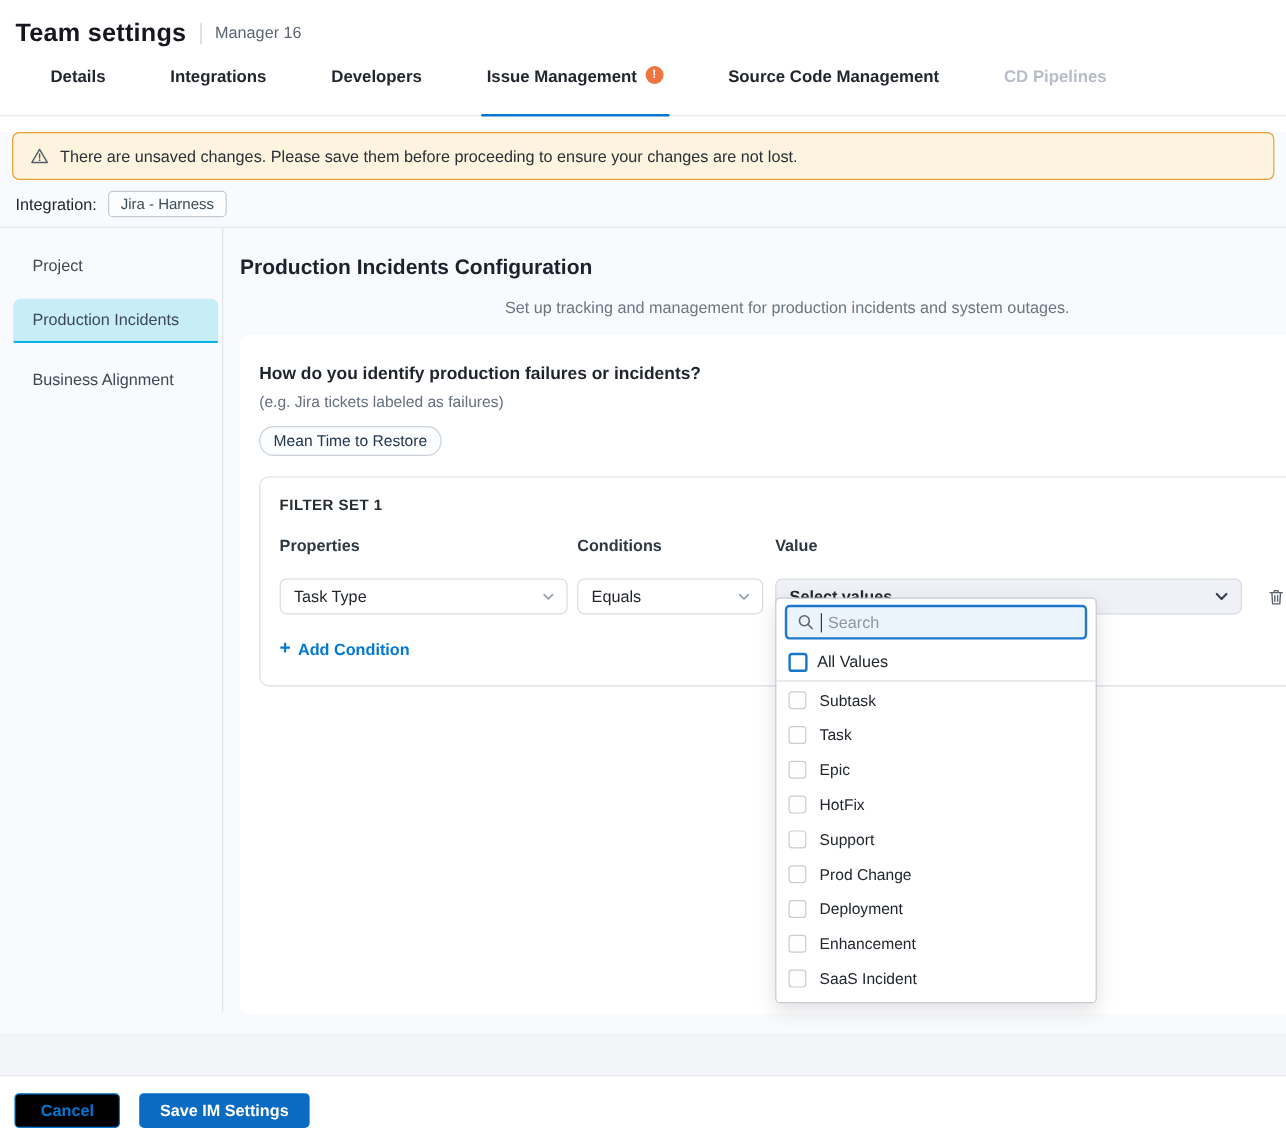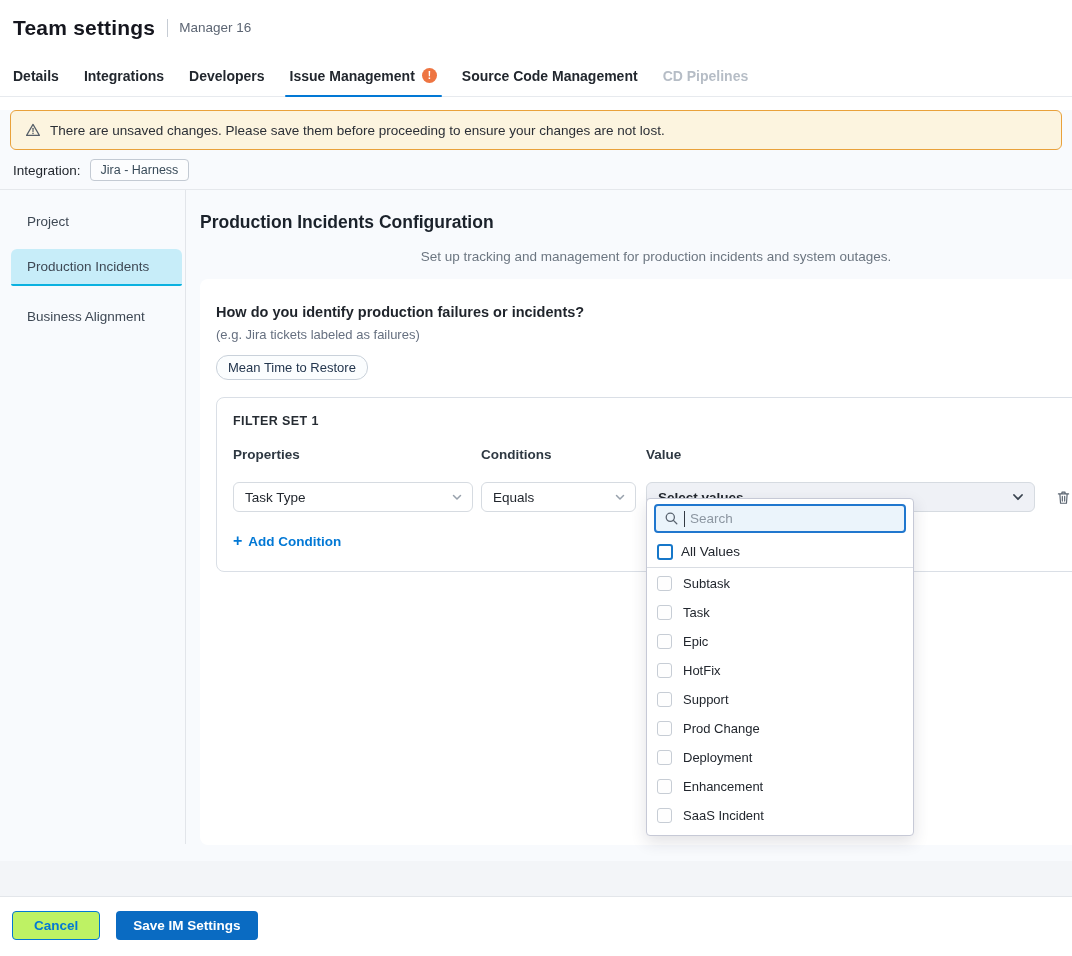--- a/index.html
+++ b/index.html
@@ -10,21 +10,21 @@
     font-family:"Liberation Sans", sans-serif;
     color:#22272E;
   }
   
   .header { height:55px; display:flex; align-items:center; padding:0 13px; background:#fff; }
   .page-title { font-size:21px; font-weight:700; color:#15161E; margin:0; letter-spacing:.2px; }
   .title-divider { width:1px; height:18px; background:#C6CCD4; margin:0 11px 0 12px; }
   .page-subtitle { font-size:13.5px; color:#5C6573; }
   
   .tabs { height:42px; display:flex; align-items:stretch; gap:25px; padding:0 13px; background:#fff; border-bottom:1px solid #E7EAEE; }
-  .tab { display:flex; align-items:center; gap:7px; font-size:14px; font-weight:600; color:#22272E; position:relative; cursor:pointer; white-space:nowrap; }
+  .tab { display:flex; gap:7px; font-size:14px; font-weight:600; color:#22272E; position:relative; cursor:pointer; white-space:nowrap;margin-left:29px; }
   .tab.active::after { content:""; position:absolute; left:-5px; right:-5px; bottom:-1px; height:2px; background:#0278D5; border-radius:2px; }
   .tab.disabled { color:#B6BDC6; }
   .badge { width:15px; height:15px; border-radius:50%; background:#EE7542; color:#fff; font-size:10px; font-weight:700; display:flex; align-items:center; justify-content:center; line-height:1; }
   
   .content-bg { background:#F8FAFD; }
   .banner { margin:13px 10px 0; height:40px; background:#FCF4DF; border:1px solid #E9A13B; border-radius:6px; display:flex; align-items:center; gap:9px; padding:0 14px; font-size:13.5px; color:#2B2F36; }
   .integration-row { display:flex; align-items:center; gap:9px; padding:9px 13px 8px; font-size:13.5px; color:#22272E; }
   .integration-chip { border:1px solid #C3CAD3; border-radius:4px; padding:3px 10px; font-size:12.5px; color:#394B59; background:#FCFDFE; cursor:pointer; }
   
   .body-split { border-top:1px solid #E5E8EC; display:flex; height:655px; }
@@ -60,21 +60,21 @@
   .search-input::placeholder { color:#8C96A1; }
   .dd-row { display:flex; align-items:center; gap:11px; padding:0 10px; height:29px; font-size:13px; color:#22272E; cursor:pointer; }
   .dd-row.all { height:32px; margin-top:3px; border-bottom:1px solid #D9DDE3; gap:8px; font-size:13.5px; }
   .dd-options { padding-top:1px; }
   .cb { width:15px; height:15px; border:1.5px solid #C7CDD5; border-radius:3px; background:#FEFEFE; flex-shrink:0; }
   .cb-blue { width:16px; height:16px; border:2px solid #1677C9; border-radius:3px; background:#fff; flex-shrink:0; }
   
   .spacer { height:17px; }
   .bottom-strip { height:35px; background:#F3F5F8; }
   .footer { height:58px; border-top:1px solid #E3E6EA; background:#fff; display:flex; align-items:center; gap:16px; padding:0 12px; }
-  .btn-outline { height:29px; padding:0 21px; border:1px solid #0278D5; border-radius:4px; background:#bef264; color:#0278D5; font-weight:700; font-size:13.5px; font-family:inherit; cursor:pointer; }
+  .btn-outline { height:29px; padding:0 21px; border:1px solid #0278D5; border-radius:4px; background:#000000; color:#0278D5; font-weight:700; font-size:13.5px; font-family:inherit; cursor:pointer; }
   .btn-primary { height:29px; padding:0 17px; border:none; border-radius:4px; background:#0A6BC2; color:#fff; font-weight:700; font-size:13.5px; font-family:inherit; cursor:pointer; }
 </style>
 </head>
 <body>
 
 <div class="app">
 
   <header class="header">
     <h1 class="page-title">Team settings</h1>
     <span class="title-divider"></span>

